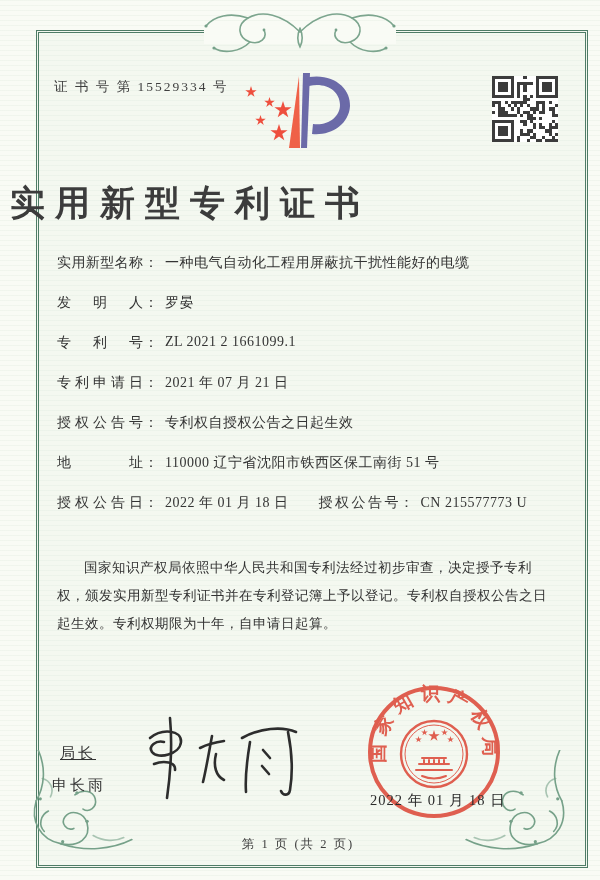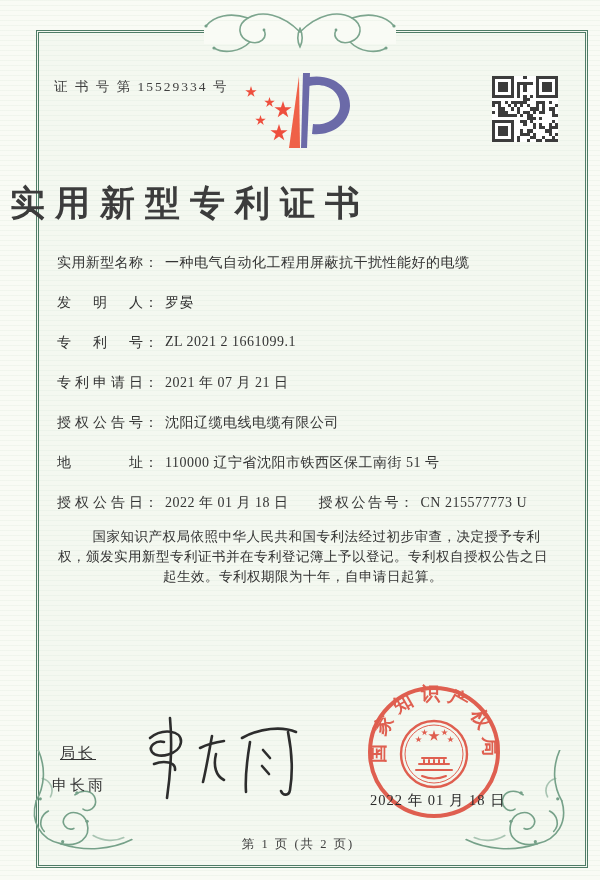--- a/index.html
+++ b/index.html
@@ -41,22 +41,22 @@
   .frow{height:40px;display:flex;align-items:flex-start;font-size:14px;color:#343434;}
   .flabel{
     display:inline-block;width:86px;
     text-align:justify;text-align-last:justify;
     letter-spacing:0;white-space:nowrap;
   }
   .fcolon{margin-left:1px;}
   .fvalue{margin-left:7px;letter-spacing:0.5px;white-space:nowrap;}
   .gpair{display:flex;align-items:center;margin-left:30px;}
   .paras{
-    position:absolute;left:57px;top:527px;width:492px;
-    font-size:13.5px;line-height:20px;color:#333;text-align:center;
+    position:absolute;left:57px;top:554px;width:492px;
+    font-size:13.5px;line-height:28px;color:#333;
   }
   .paras p{margin:0;text-indent:2em;letter-spacing:0.5px;}
   .signer-title{position:absolute;left:60px;top:744px;font-size:15px;letter-spacing:3px;color:#333;text-decoration:underline;}
   .signer-name{position:absolute;left:52px;top:776px;font-size:15px;letter-spacing:3px;color:#333;}
   .autograph{position:absolute;left:120px;top:712px;width:200px;height:100px;}
   .seal{position:absolute;left:362px;top:680px;width:145px;height:145px;opacity:0.88;}
   .seal-date{
     position:absolute;left:370px;top:791px;width:150px;
     font-size:14.5px;letter-spacing:1px;color:#2b2b2b;z-index:5;
   }
@@ -391,21 +391,21 @@
       <span class="fvalue">ZL 2021 2 1661099.1</span>
     </div>
     <div class="frow">
       <span class="flabel">专利申请日</span>
         <span class="fcolon">：</span>
       <span class="fvalue">2021 年 07 月 21 日</span>
     </div>
     <div class="frow">
       <span class="flabel">授权公告号</span>
         <span class="fcolon">：</span>
-      <span class="fvalue">沈阳辽缆电线电缆有限公司</span>
+      <span class="fvalue">专利权自授权公告之日起生效</span>
     </div>
     <div class="frow">
       <span class="flabel">地址</span>
         <span class="fcolon">：</span>
       <span class="fvalue">110000 辽宁省沈阳市铁西区保工南街 51 号</span>
     </div>
     <div class="frow">
       <span class="flabel">授权公告日</span>
         <span class="fcolon">：</span>
       <span class="fvalue">2022 年 01 月 18 日</span>

